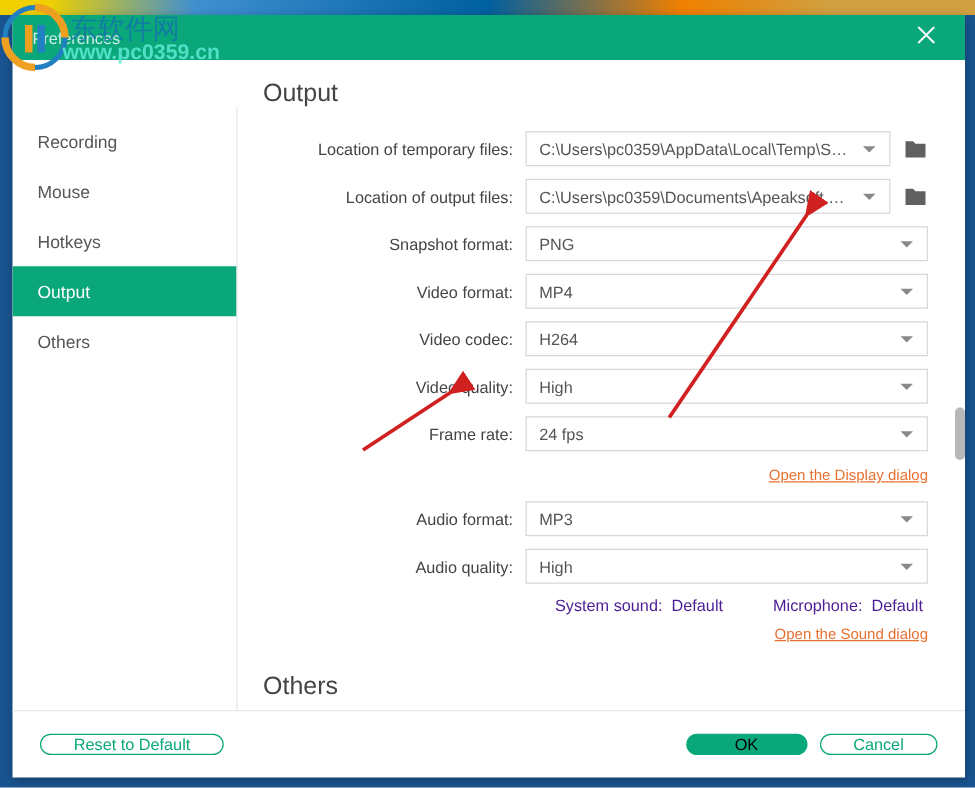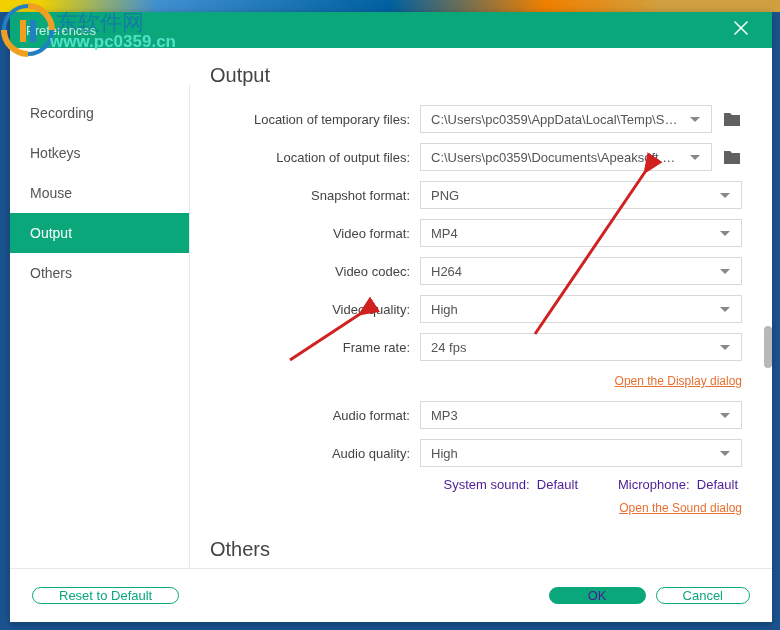--- a/index.html
+++ b/index.html
@@ -149,21 +149,21 @@
       align-items: center;
       justify-content: center;
       background: #fff;
     }
     .btn-outline {
       border: 1px solid #0aa77a;
       color: #0aa77a;
     }
     .btn-primary {
       background: #0aa77a;
-      color: #4c1d95;
+      color: #000000;
       border: 1px solid #0aa77a;
       padding: 0 38px;
     }
     .footer-right { display: flex; gap: 10px; }
     .watermark1 {
       position: absolute;
       top: 2px; left: 0px;
       width: 56px; height: 56px;
       z-index: 50;
       pointer-events: none;
@@ -228,22 +228,22 @@
     <span class="close-icon">
       <svg viewBox="0 0 14 14">
           <path d="M1 1 L13 13 M13 1 L1 13" fill="none" stroke-linecap="round"></path>
         </svg>
     </span>
   </div>
 
   <div class="main">
     <div class="sidebar">
       <div class="sidebar-item"><span>Recording</span></div>
+      <div class="sidebar-item"><span>Mouse</span></div>
       <div class="sidebar-item"><span>Hotkeys</span></div>
-      <div class="sidebar-item"><span>Mouse</span></div>
       <div class="sidebar-item active"><span>Output</span></div>
       <div class="sidebar-item"><span>Others</span></div>
     </div>
 
     <div class="content">
       <h2 class="sect-title">Output</h2>
 
       <div class="form-row">
         <div class="form-label">Location of temporary files:</div>
         <div class="select-box">

